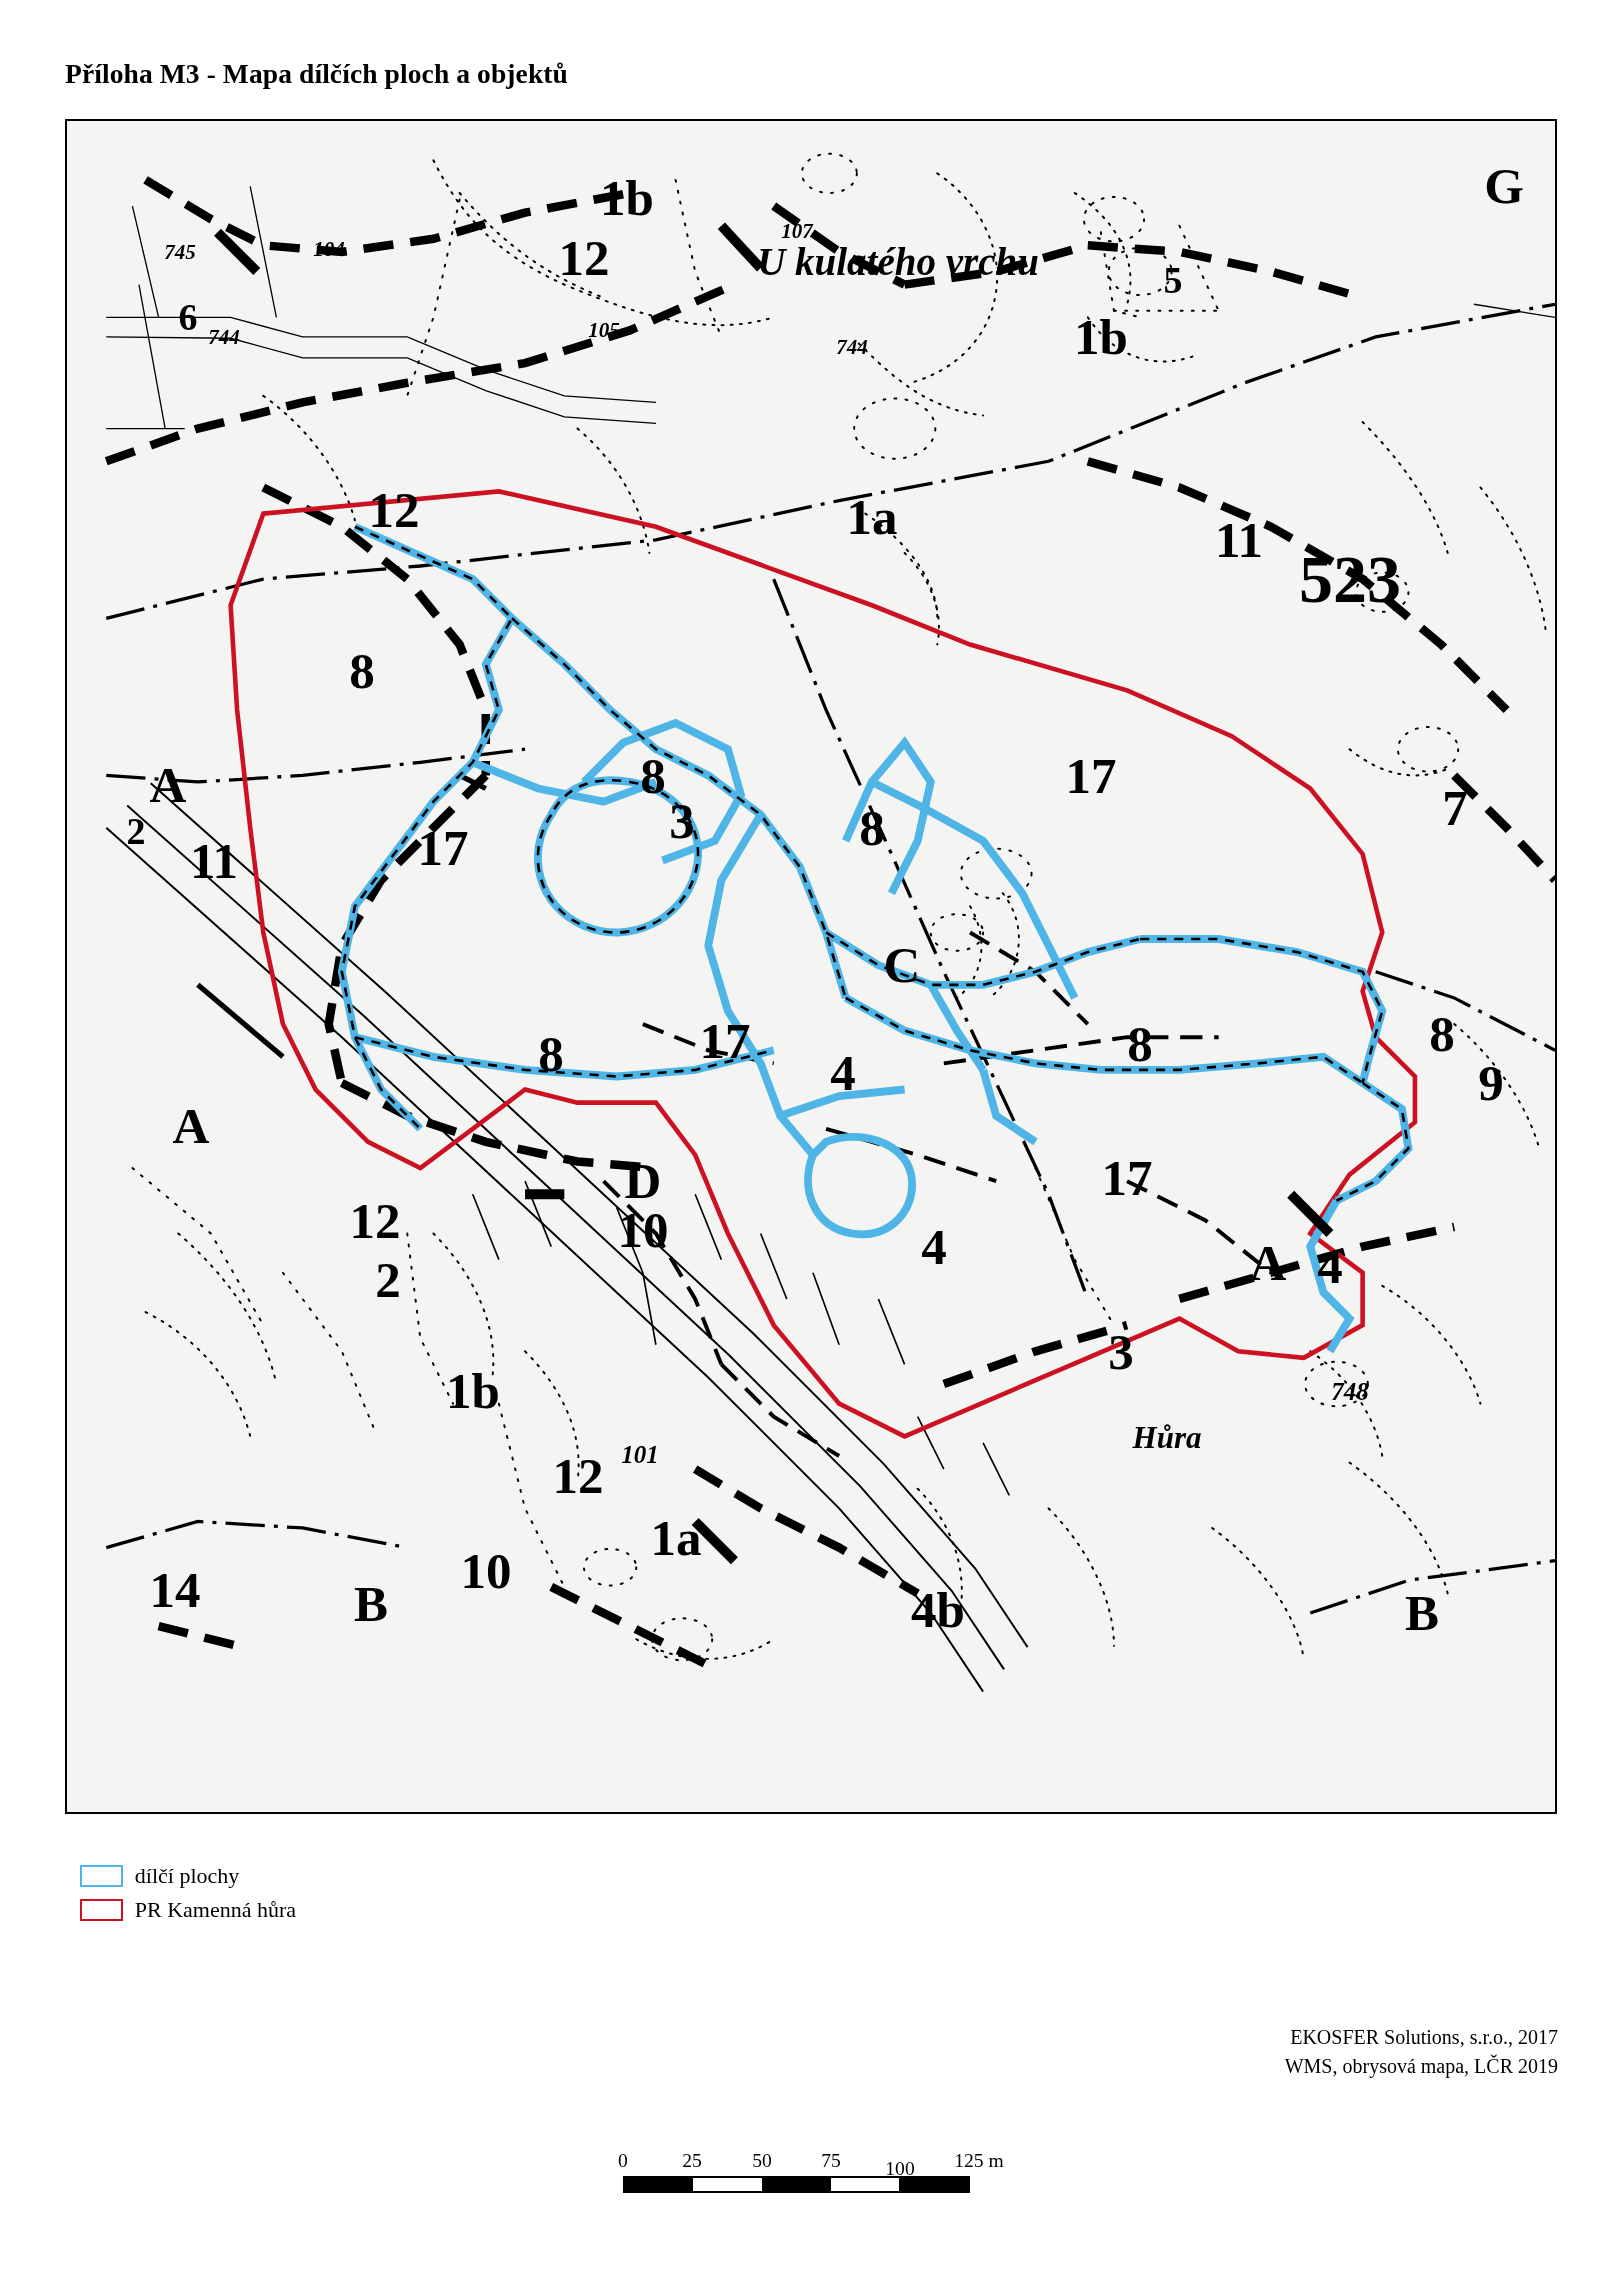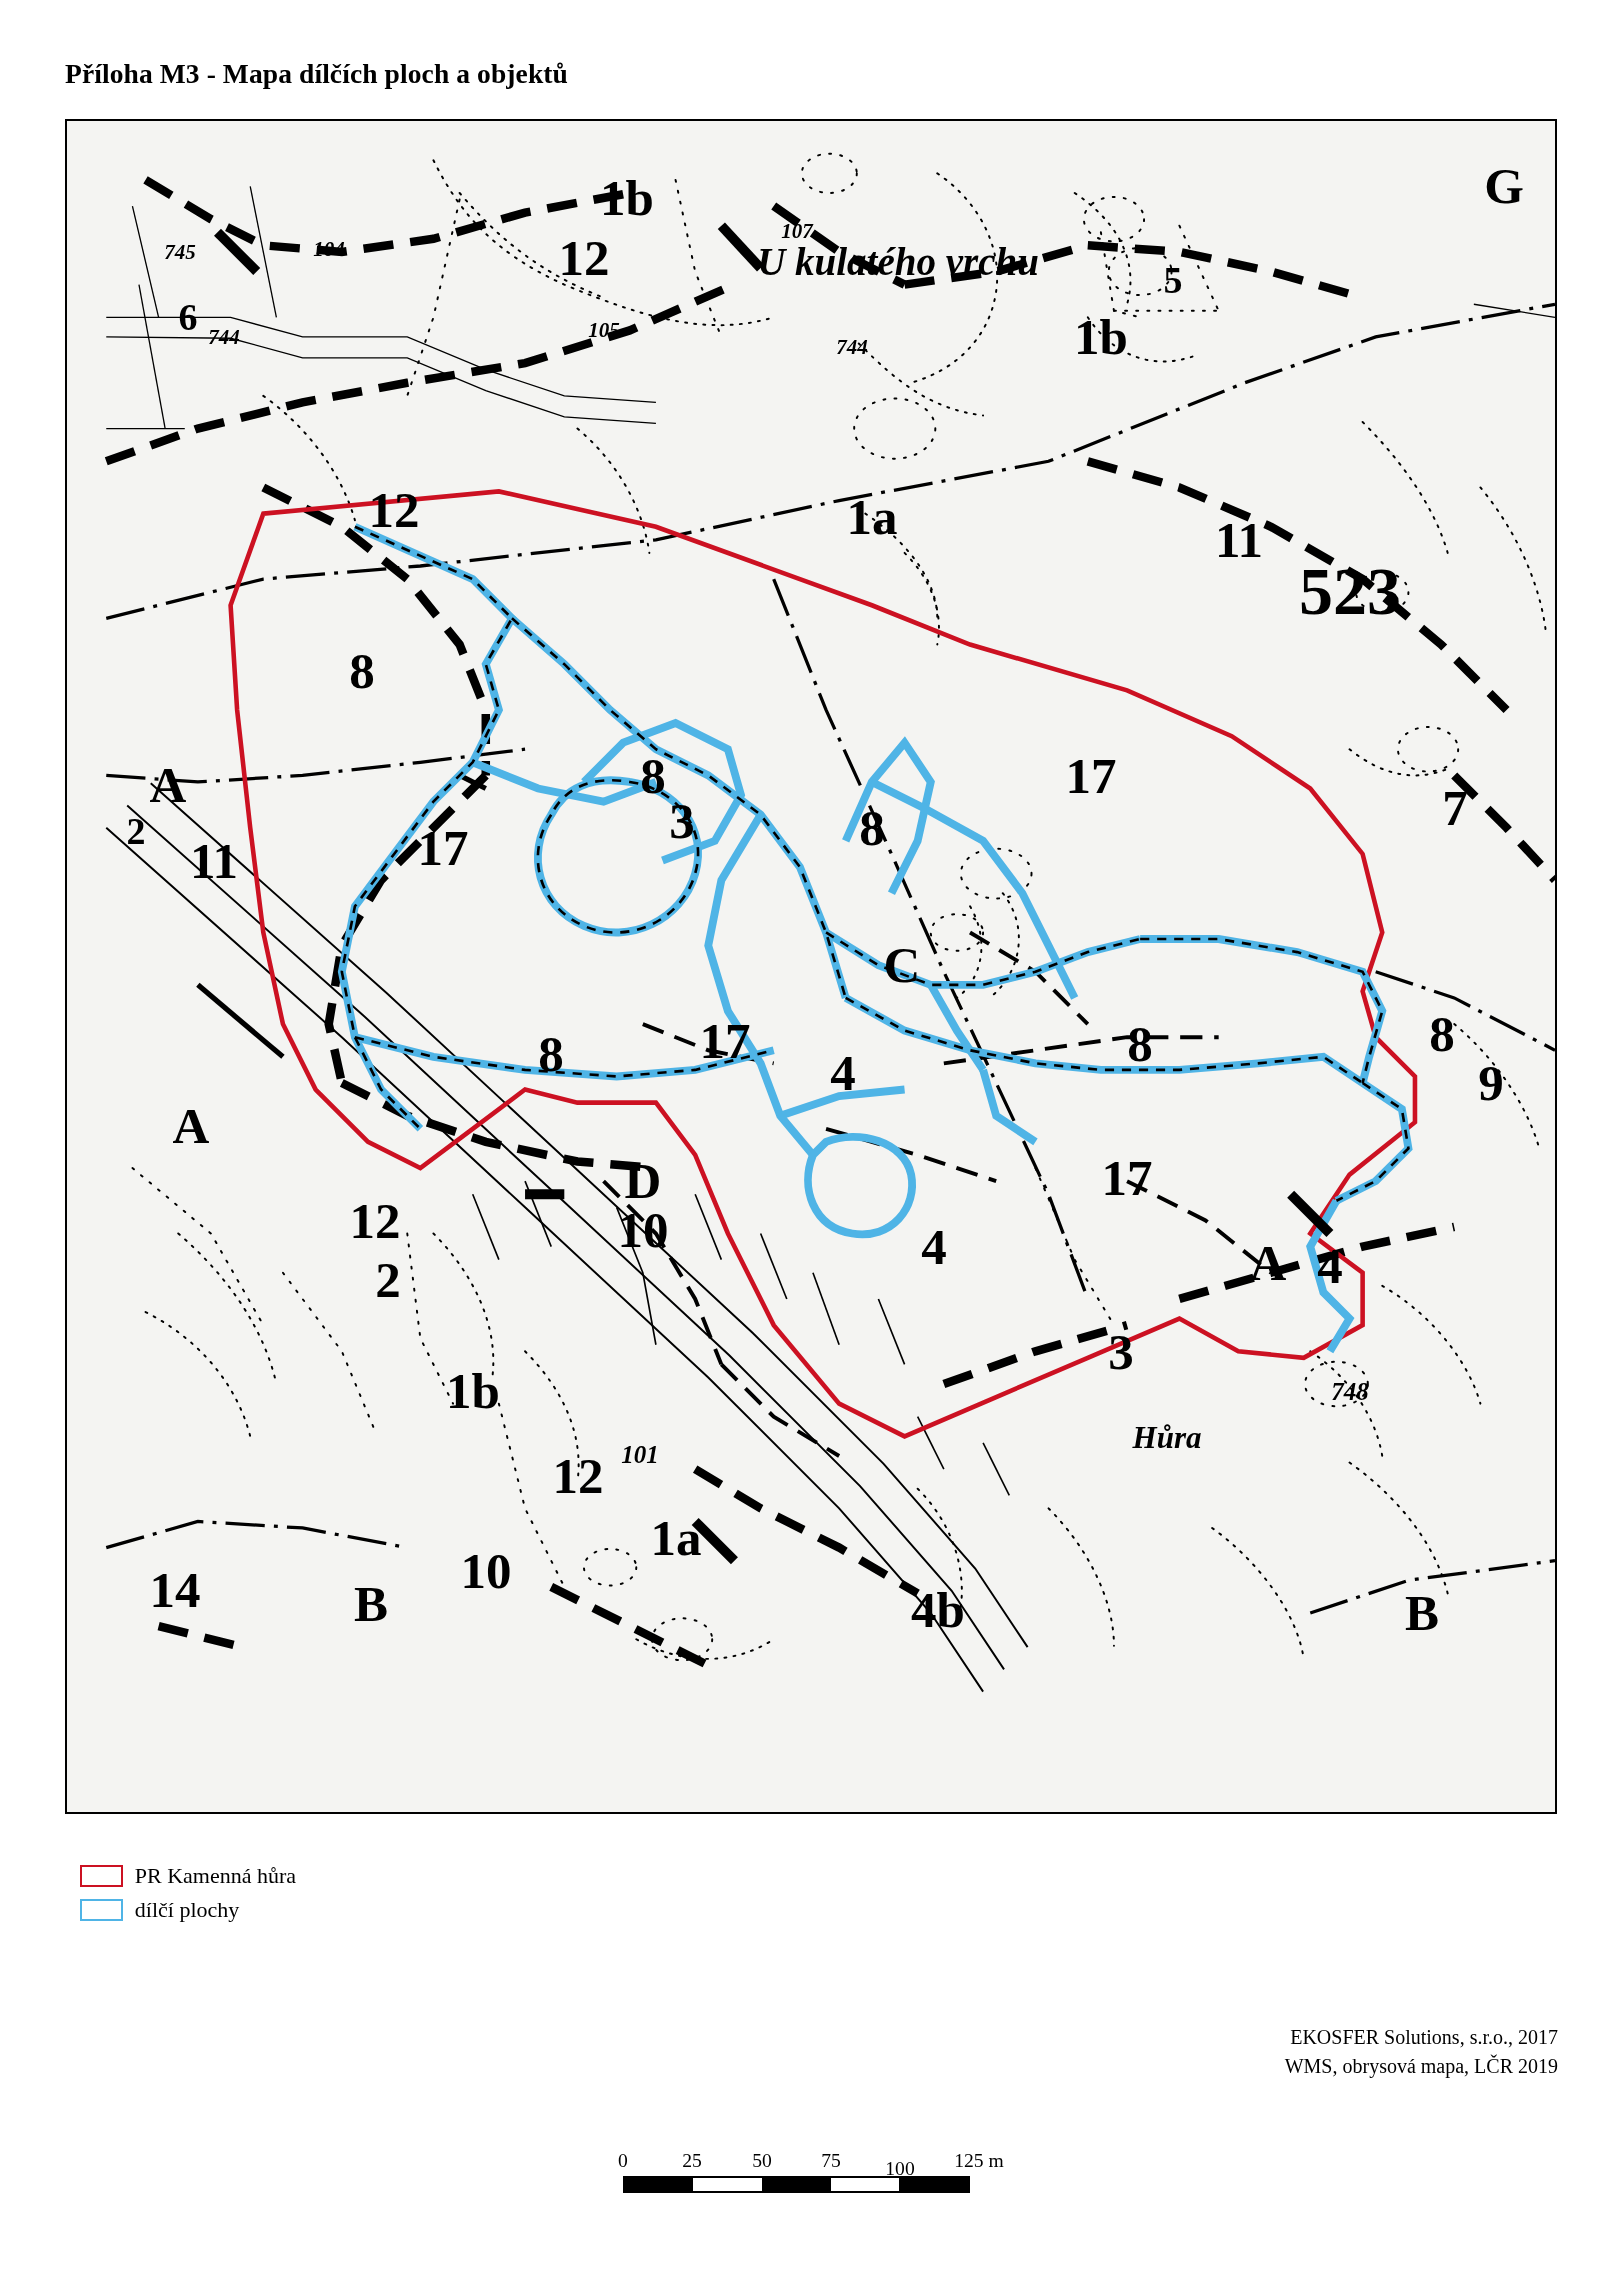--- a/index.html
+++ b/index.html
@@ -388,21 +388,21 @@
     <div class="mlabel xbig" style="left:560px; top:77px;">1b</div>
     <div class="mlabel xbig" style="left:517px; top:137px;">12</div>
     <div class="mlabel big" style="left:121px; top:196px;">6</div>
     <div class="mlabel big" style="left:1106px; top:159px;">5</div>
     <div class="mlabel xbig" style="left:1034px; top:216px;">1b</div>
     <div class="mlabel xbig" style="left:1437px; top:65px;">G</div>
 
     <div class="mlabel xbig" style="left:327px; top:389px;">12</div>
     <div class="mlabel xbig" style="left:805px; top:396px;">1a</div>
     <div class="mlabel xbig" style="left:1172px; top:419px;">11</div>
-    <div class="mlabel huge" style="left:1283px; top:470px;">523</div>
+    <div class="mlabel huge" style="left:1283px; top:458px;">523</div>
     <div class="mlabel xbig" style="left:295px; top:550px;">8</div>
     <div class="mlabel xbig" style="left:101px; top:664px;">A</div>
     <div class="mlabel big" style="left:69px; top:710px;">2</div>
     <div class="mlabel xbig" style="left:147px; top:740px;">11</div>
     <div class="mlabel xbig" style="left:586px; top:655px;">8</div>
     <div class="mlabel xbig" style="left:615px; top:700px;">3</div>
     <div class="mlabel xbig" style="left:376px; top:727px;">17</div>
     <div class="mlabel xbig" style="left:805px; top:707px;">8</div>
     <div class="mlabel xbig" style="left:1024px; top:655px;">17</div>
     <div class="mlabel xbig" style="left:1388px; top:687px;">7</div>
@@ -429,26 +429,26 @@
     <div class="mlabel xbig" style="left:609px; top:1417px;">1a</div>
     <div class="mlabel xbig" style="left:108px; top:1469px;text-align:center;">14</div>
     <div class="mlabel xbig" style="left:304px; top:1483px;">B</div>
     <div class="mlabel xbig" style="left:419px; top:1450px;">10</div>
     <div class="mlabel xbig" style="left:871px; top:1489px;">4b</div>
     <div class="mlabel xbig" style="left:1355px; top:1492px;">B</div>
   </div>
 
   <div id="legend">
     <div class="legend-row">
+      <div class="legend-swatch dp"></div>
+      <div class="legend-label">dílčí plochy</div>
+    </div>
+    <div class="legend-row">
       <div class="legend-swatch pr"></div>
       <div class="legend-label">PR Kamenná hůra</div>
-    </div>
-    <div class="legend-row">
-      <div class="legend-swatch dp"></div>
-      <div class="legend-label">dílčí plochy</div>
     </div>
   </div>
 
   <div id="credits">
     <div>EKOSFER Solutions, s.r.o., 2017</div>
     <div>WMS, obrysová mapa, LČR 2019</div>
   </div>
 
   <div id="scalebar">
     <div id="scale-ticks">

